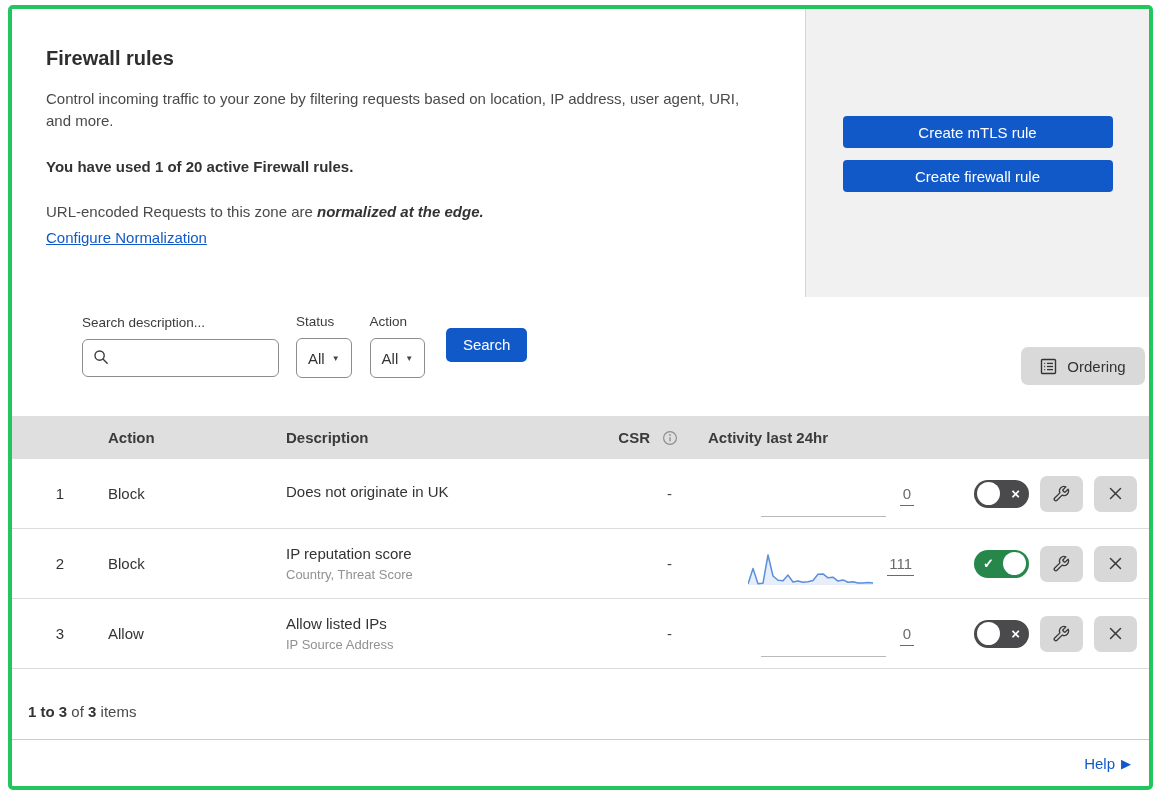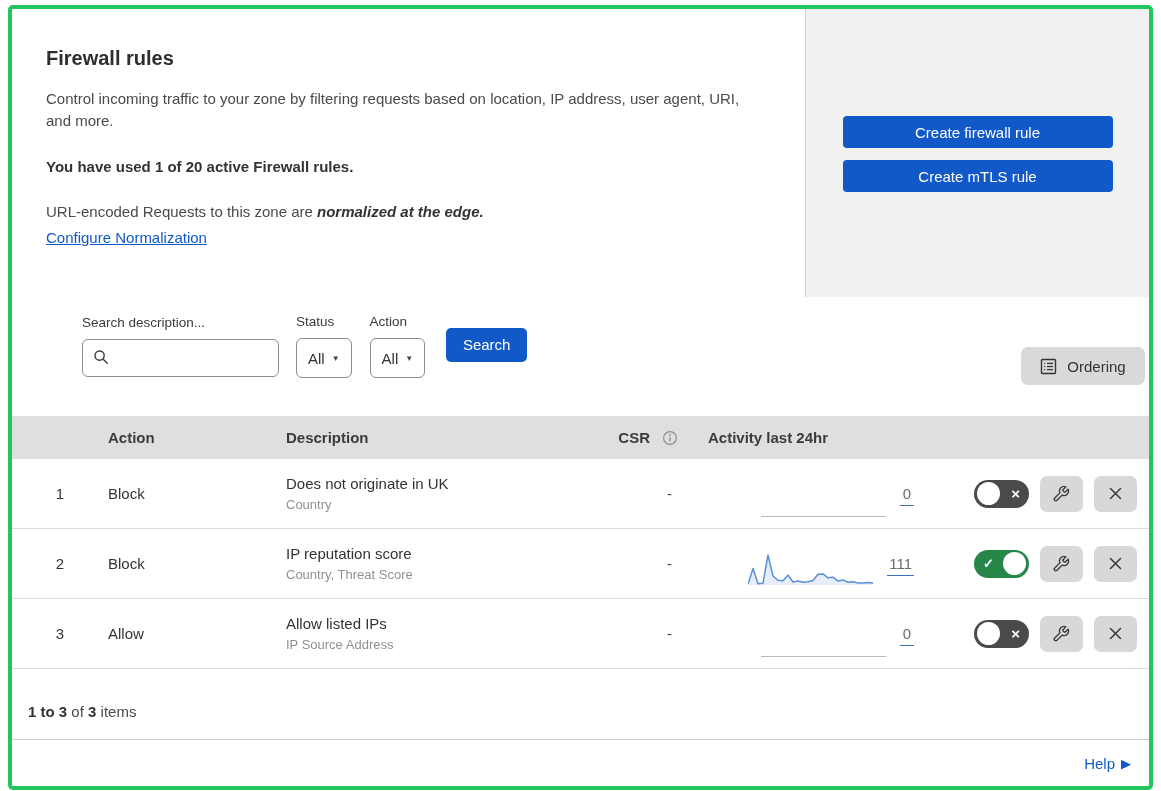--- a/index.html
+++ b/index.html
@@ -117,22 +117,22 @@
 
   <div class="top">
     <div class="top-left">
       <div class="page-title">Firewall rules</div>
       <p class="desc">Control incoming traffic to your zone by filtering requests based on location, IP address, user agent, URI, and more.</p>
       <p class="usage">You have used 1 of 20 active Firewall rules.</p>
       <p class="norm"><span>URL-encoded Requests to this zone are </span><b>normalized at the edge.</b></p>
       <a class="cfg-link blue-link">Configure Normalization</a>
     </div>
     <div class="top-right">
+      <button class="btn-primary">Create mTLS rule</button>
       <button class="btn-primary">Create firewall rule</button>
-      <button class="btn-primary">Create mTLS rule</button>
     </div>
   </div>
 
   <div class="filterbar">
     <div class="filter-row">
       <div class="fgroup">
         <span class="flabel">Search description...</span>
         <span class="search-wrap">
           <span class="search-ico">
             <svg width="16" height="16" viewBox="0 0 16 16">
@@ -193,21 +193,20 @@
     <span></span>
       <span></span>
       <span></span>
   </div>
 
   <div class="tgrid trow">
     <span class="c-num">1</span>
     <span class="c-action">Block</span>
     <span class="c-desc">
       <div class="d1">Does not originate in UK</div>
-      <div class="d2">Country</div>
     </span>
     <span class="c-csr">-</span>
     <span class="c-activity">
       <span class="spark-flat"></span>
       <a class="count-link">0</a>
     </span>
     <span class="c-toggle">
       <button class="toggle off">
         <span class="t-sym">×</span>
         <span class="t-knob"></span>

